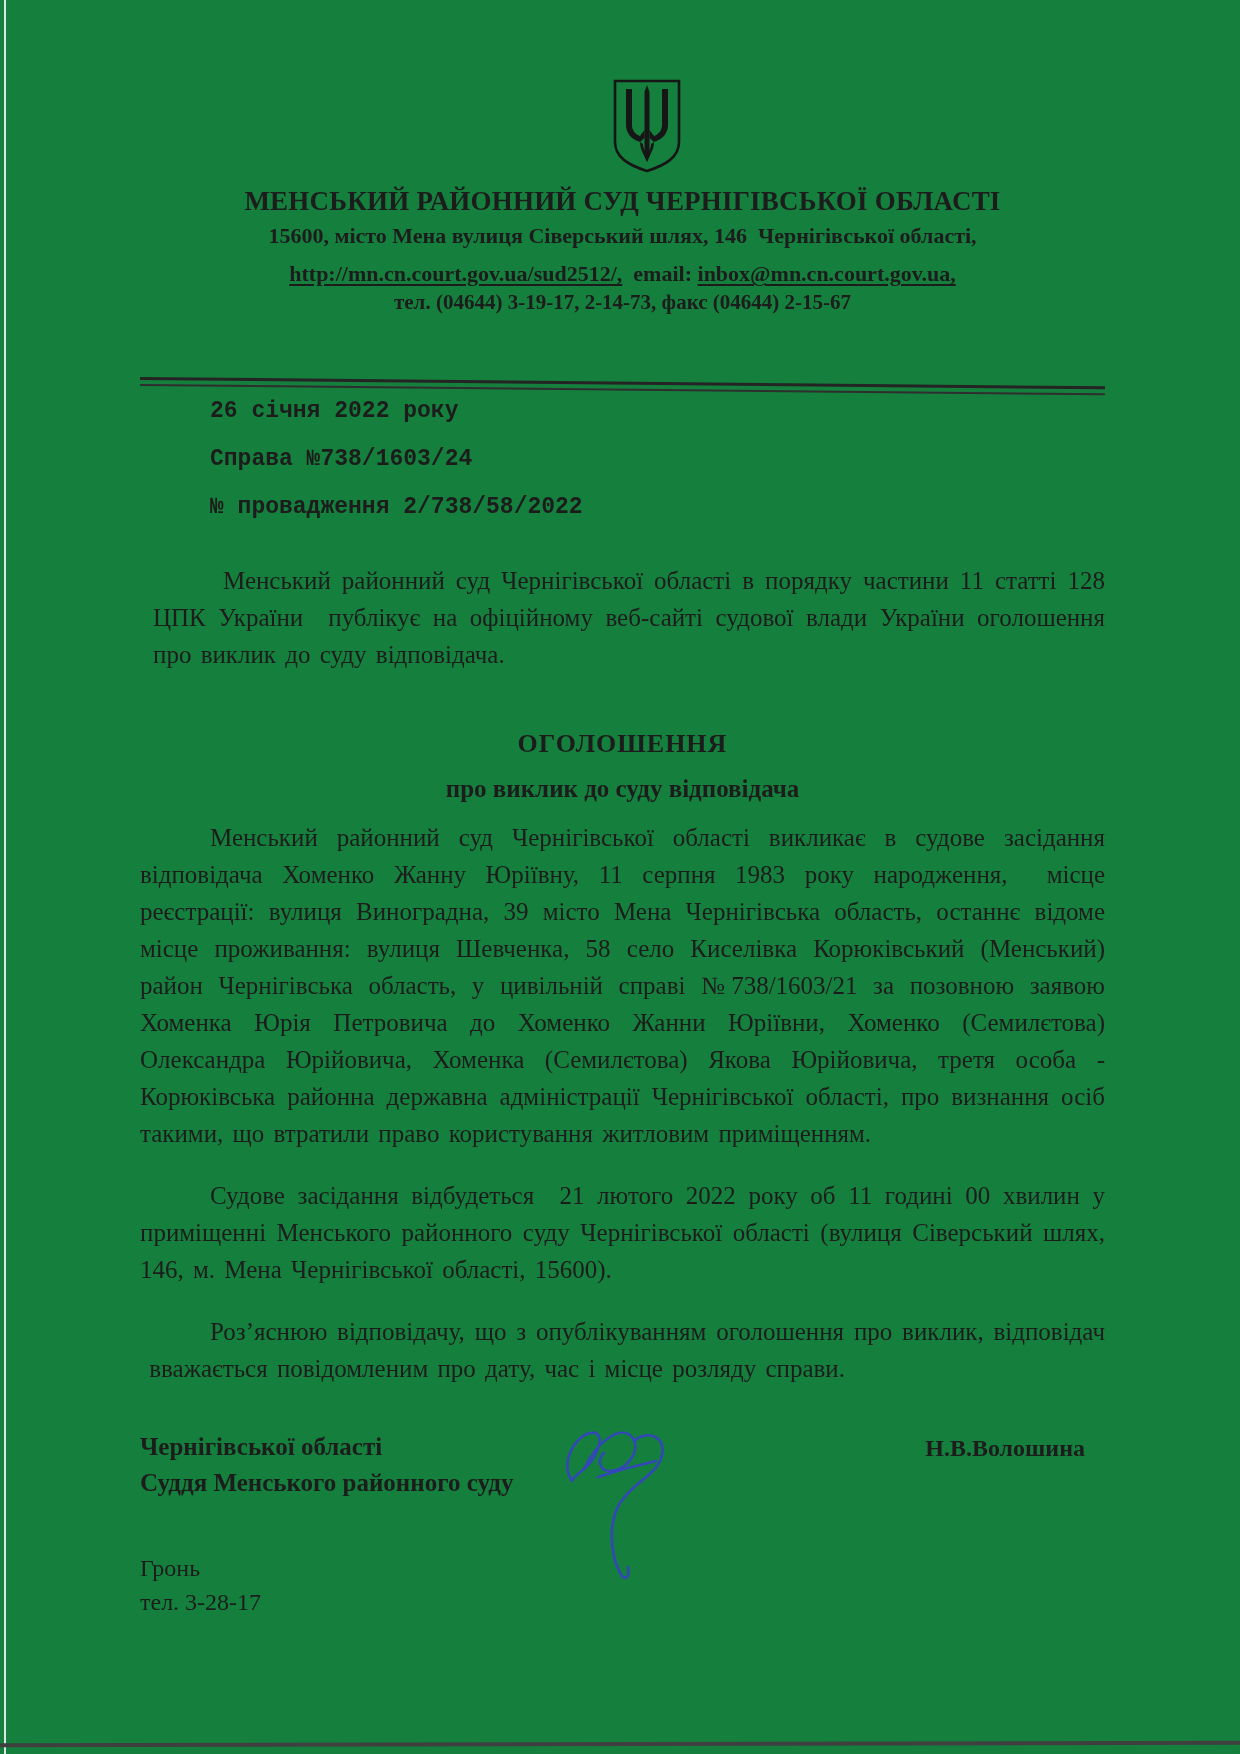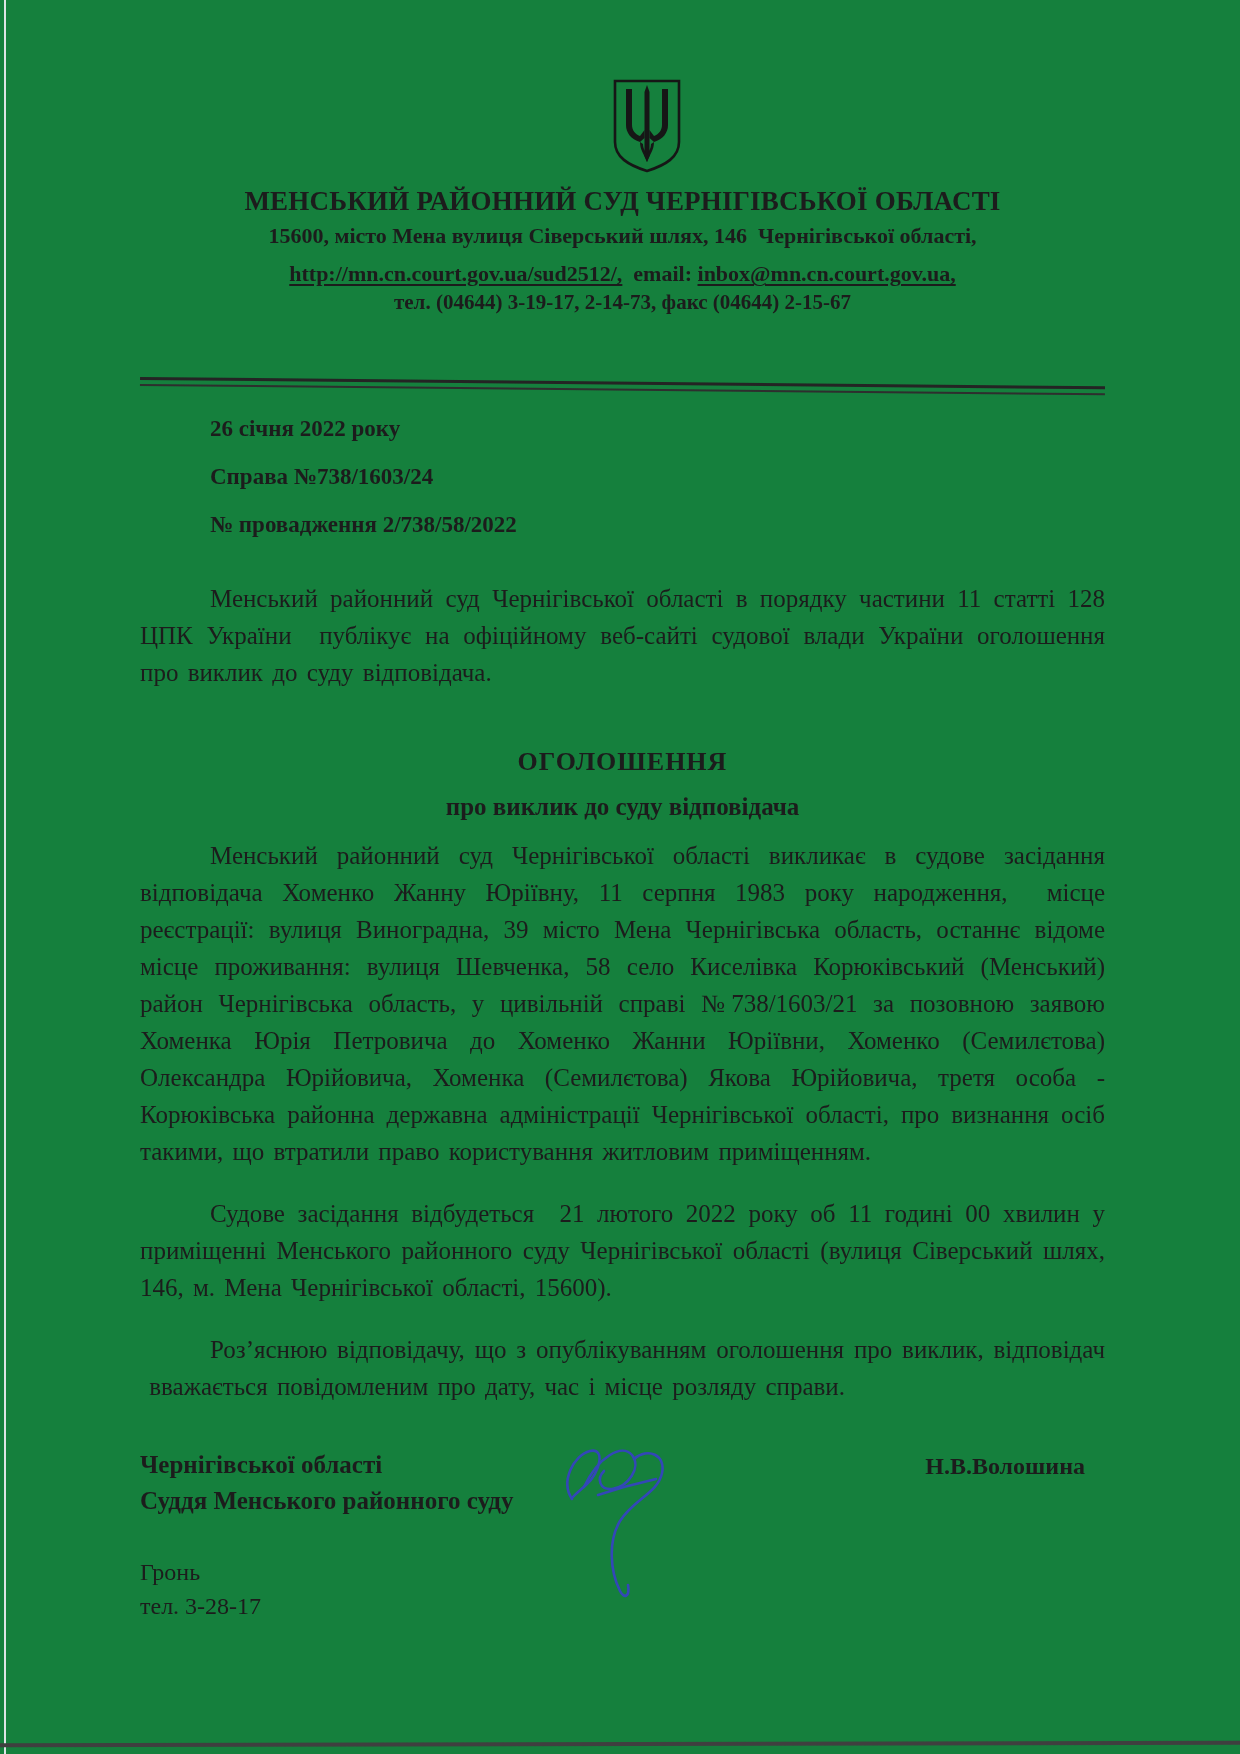--- a/index.html
+++ b/index.html
@@ -73,37 +73,38 @@
   }
   .divider {
     margin-top: 62px;
     height: 4px;
     border-top: 3px solid #242424;
     border-bottom: 2px solid #2e2e2e;
     transform: rotate(0.55deg);
     transform-origin: left center;
   }
   .case-block {
-    margin-top: 26px;
+    margin-top: 8px;
     padding-left: 70px;
+    font-family: Liberation Mono, monospace;
   }
   .case-line {
     font-size: 23px;
     font-weight: bold;
     line-height: 34px;
     margin-bottom: 14px;
   }
   .para {
     font-size: 25px;
     line-height: 37px;
     text-align: justify;
     text-indent: 70px;
     word-spacing: 3px;
   }
-  .intro { margin-top: 38px; }
+  .intro { margin-top: 38px; margin-left: 13px; }
   .ann-title {
     margin-top: 56px;
     font-size: 26px;
     font-weight: bold;
     letter-spacing: 1px;
     text-align: center;
   }
   .ann-subtitle {
     margin-top: 16px;
     font-size: 25px;
@@ -131,21 +132,21 @@
     padding-top: 6px;
     padding-right: 20px;
   }
   .sig-svg {
     position: absolute;
     left: 410px;
     top: -18px;
     pointer-events: none;
   }
   .clerk-block {
-    margin-top: 36px;
+    margin-top: 50px;
     font-size: 24px;
     line-height: 34px;
   }
 </style>
 </head>
 <body>
 
 <div class="page">
   <div class="edge-left"></div>
   <div class="edge-bottom"></div>

